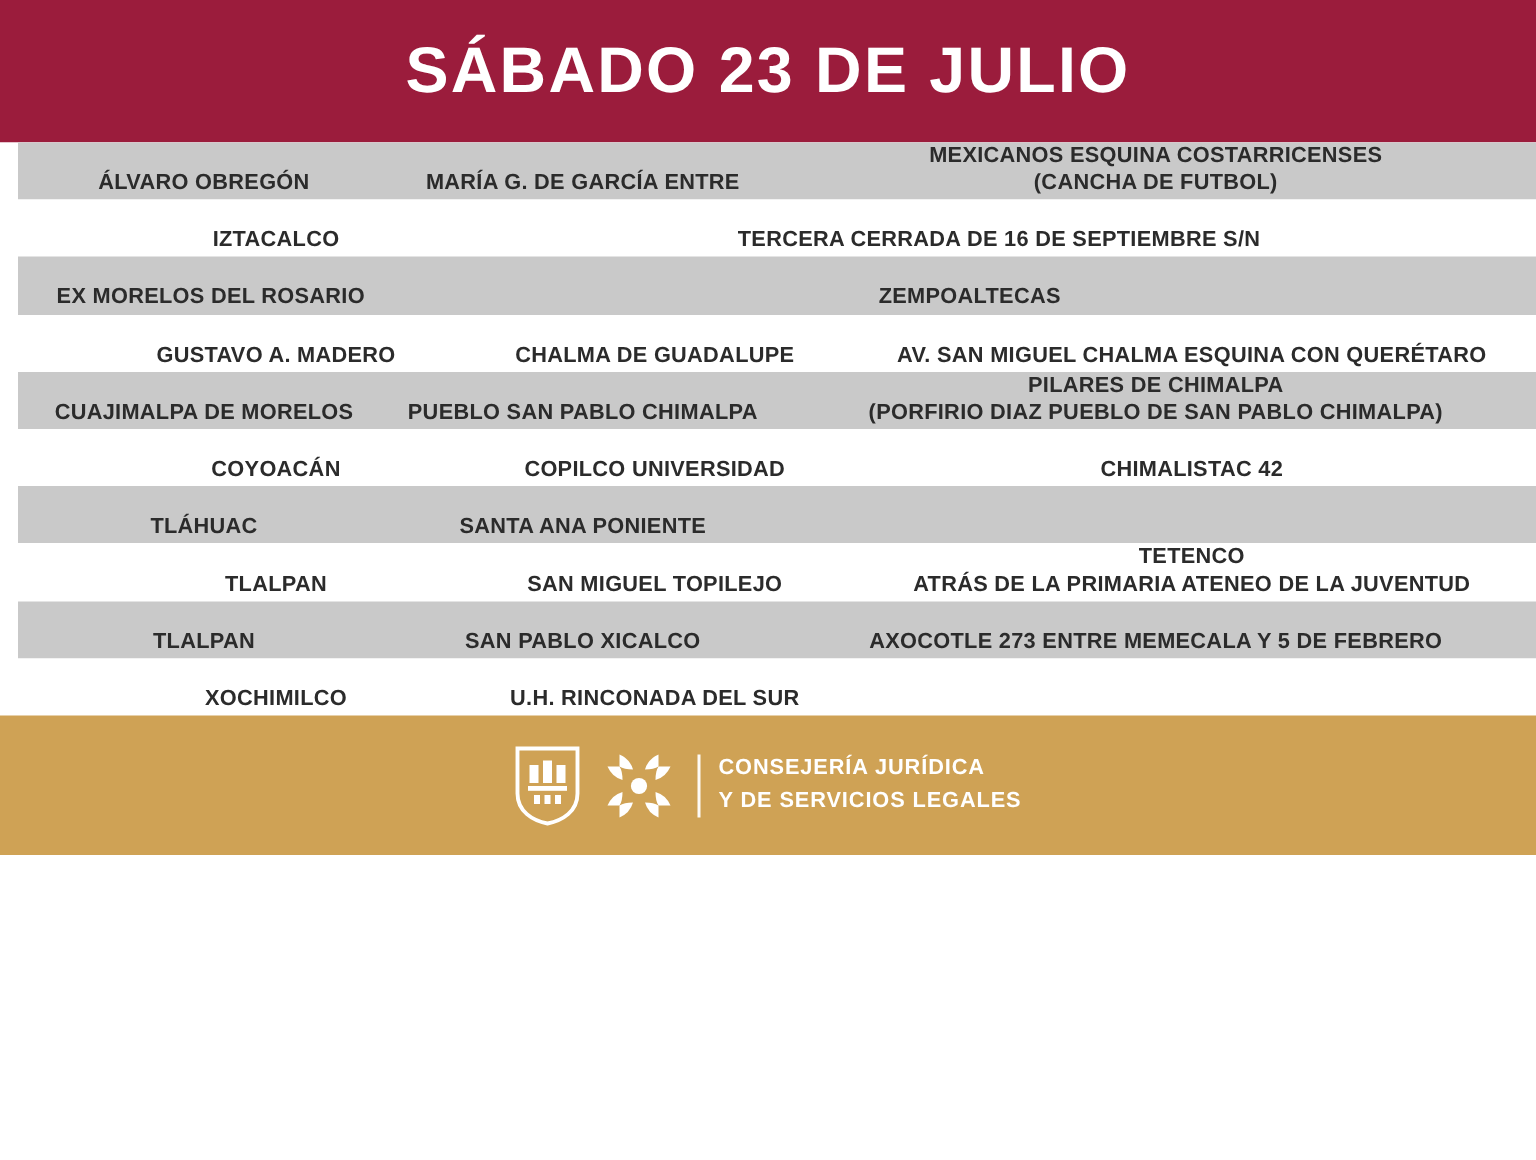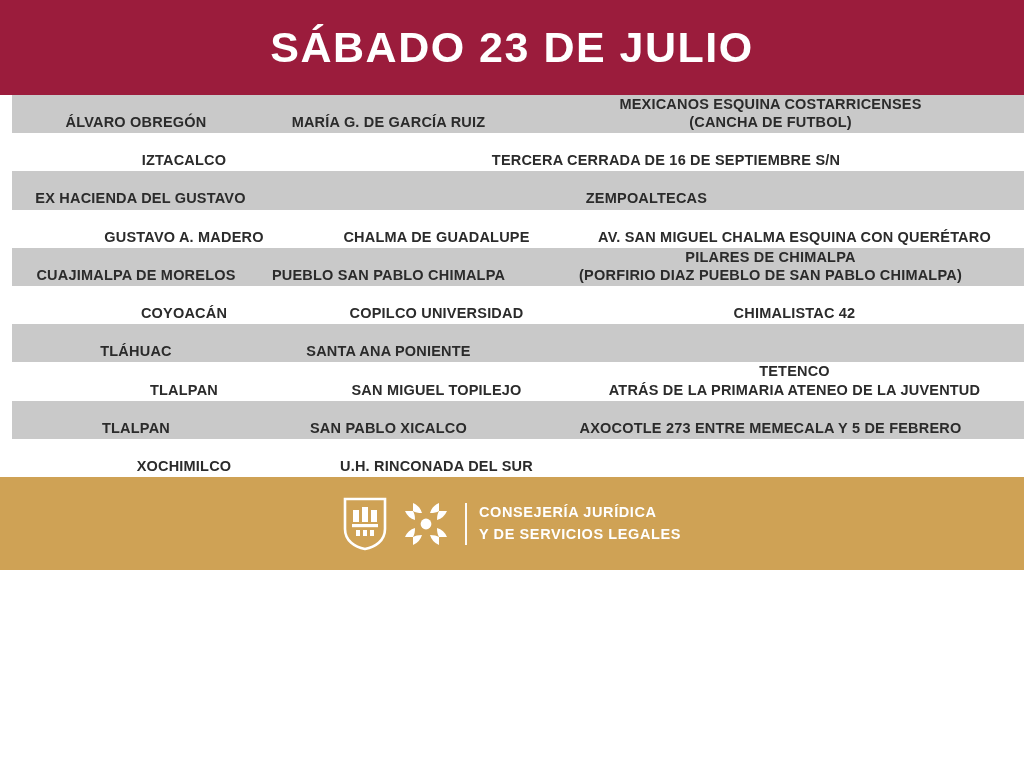--- a/index.html
+++ b/index.html
@@ -107,31 +107,31 @@
 <div class="page">
 
   <div class="header">
     <div class="header-title">SÁBADO 23 DE JULIO</div>
   </div>
 
   <div class="table">
 
     <div class="row shaded">
       <div class="cell alcaldia">ÁLVARO OBREGÓN</div>
-      <div class="cell colonia">MARÍA G. DE GARCÍA RUIZ</div>
+      <div class="cell colonia">MARÍA G. DE GARCÍA ENTRE</div>
       <div class="cell direccion">MEXICANOS ESQUINA COSTARRICENSES<br>(CANCHA DE FUTBOL)</div>
     </div>
 
     <div class="row plain">
       <div class="cell alcaldia">IZTACALCO</div>
       <div class="cell direccion">TERCERA CERRADA DE 16 DE SEPTIEMBRE S/N</div>
     </div>
 
     <div class="row shaded">
-      <div class="cell colonia">EX HACIENDA DEL GUSTAVO</div>
+      <div class="cell colonia">EX MORELOS DEL ROSARIO</div>
       <div class="cell direccion">ZEMPOALTECAS</div>
     </div>
 
     <div class="row plain">
       <div class="cell alcaldia">GUSTAVO A. MADERO</div>
       <div class="cell colonia">CHALMA DE GUADALUPE</div>
       <div class="cell direccion">AV. SAN MIGUEL CHALMA ESQUINA CON QUERÉTARO</div>
     </div>
 
     <div class="row shaded">

